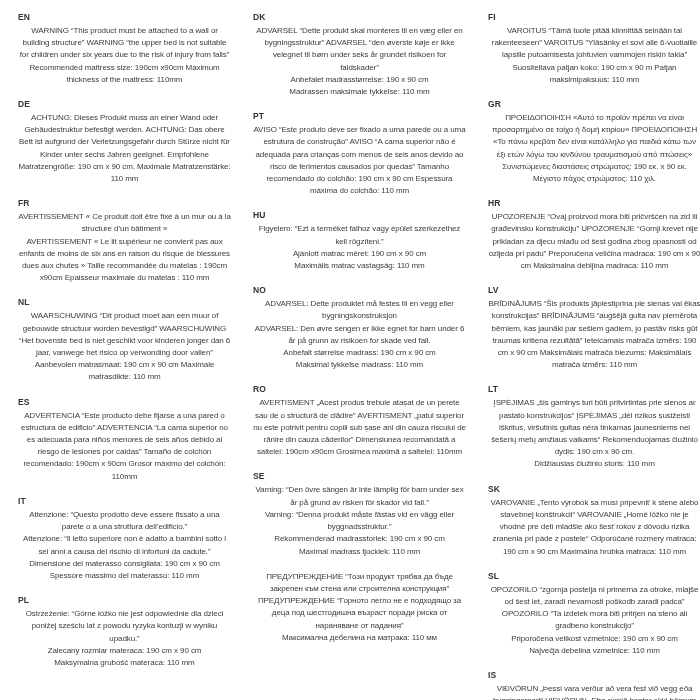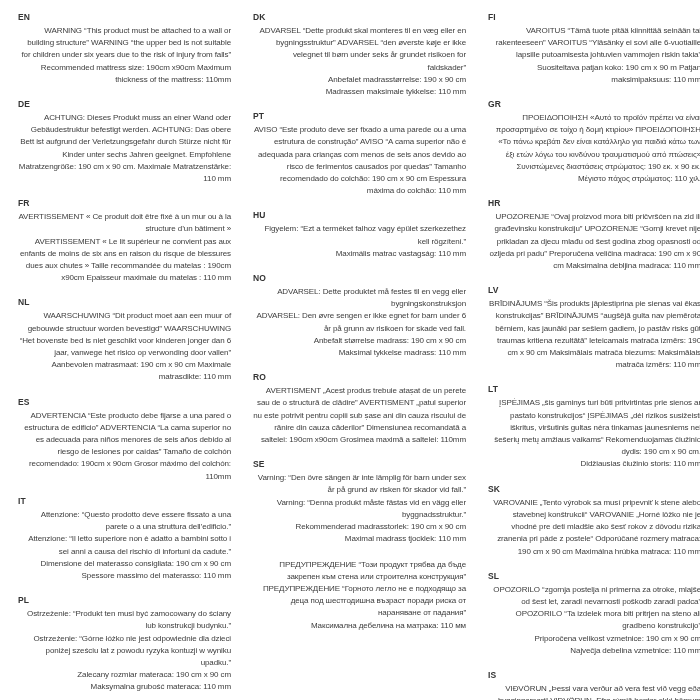--- a/index.html
+++ b/index.html
@@ -38,21 +38,21 @@
     font-weight: bold;
     margin: 0 0 3px 0;
     letter-spacing: 0.1px;
     color: #343434;
   }
   .warning-line {
     font-size: 8px;
     line-height: 12.2px;
     margin: 0;
     letter-spacing: -0.1px;
-    text-align: right;
+    text-align: center;
     color: #3c3c3c;
   }
 </style>
 </head>
 <body>
 
 <div class="page">
     <div class="column">
       <section class="lang-block">
         <h2 class="lang-code">EN</h2>
@@ -77,40 +77,40 @@
       </section>
       <section class="lang-block">
         <h2 class="lang-code">IT</h2>
         <p class="warning-line">Attenzione: “Questo prodotto deve essere fissato a una parete o a una struttura dell’edificio.”</p>
         <p class="warning-line">Attenzione: “Il letto superiore non è adatto a bambini sotto i sei anni a causa del rischio di infortuni da cadute.”</p>
         <p class="warning-line">Dimensione del materasso consigliata: 190 cm x 90 cm</p>
         <p class="warning-line">Spessore massimo del materasso: 110 mm</p>
       </section>
       <section class="lang-block">
         <h2 class="lang-code">PL</h2>
-        <p class="warning-line">Ostrzeżenie: “Produkt ten musi być zamocowany do ściany lub konstrukcji budynku.”</p>
         <p class="warning-line">Ostrzeżenie: “Górne łóżko nie jest odpowiednie dla dzieci poniżej sześciu lat z powodu ryzyka kontuzji w wyniku upadku.”</p>
         <p class="warning-line">Zalecany rozmiar materaca: 190 cm x 90 cm</p>
         <p class="warning-line">Maksymalna grubość materaca: 110 mm</p>
       </section>
     </div>
     <div class="column">
       <section class="lang-block">
         <h2 class="lang-code">DK</h2>
         <p class="warning-line">ADVARSEL “Dette produkt skal monteres til en væg eller en bygningsstruktur” ADVARSEL “den øverste køje er ikke velegnet til børn under seks år grundet risikoen for faldskader”</p>
         <p class="warning-line">Anbefalet madrasstørrelse: 190 x 90 cm</p>
         <p class="warning-line">Madrassen maksimale tykkelse: 110 mm</p>
       </section>
       <section class="lang-block">
         <h2 class="lang-code">PT</h2>
         <p class="warning-line">AVISO “Este produto deve ser fixado a uma parede ou a uma estrutura de construção” AVISO “A cama superior não é adequada para crianças com menos de seis anos devido ao risco de ferimentos causados por quedas” Tamanho recomendado do colchão: 190 cm x 90 cm Espessura máxima do colchão: 110 mm</p>
       </section>
       <section class="lang-block">
         <h2 class="lang-code">HU</h2>
         <p class="warning-line">Figyelem: “Ezt a terméket falhoz vagy épület szerkezethez kell rögzíteni.”</p>
+        <p class="warning-line">Ajánlott matrac méret: 190 cm x 90 cm</p>
         <p class="warning-line">Maximális matrac vastagság: 110 mm</p>
       </section>
       <section class="lang-block">
         <h2 class="lang-code">NO</h2>
         <p class="warning-line">ADVARSEL: Dette produktet må festes til en vegg eller bygningskonstruksjon</p>
         <p class="warning-line">ADVARSEL: Den øvre sengen er ikke egnet for barn under 6 år på grunn av risikoen for skade ved fall.</p>
         <p class="warning-line">Anbefalt størrelse madrass: 190 cm x 90 cm</p>
         <p class="warning-line">Maksimal tykkelse madrass: 110 mm</p>
       </section>
       <section class="lang-block">

